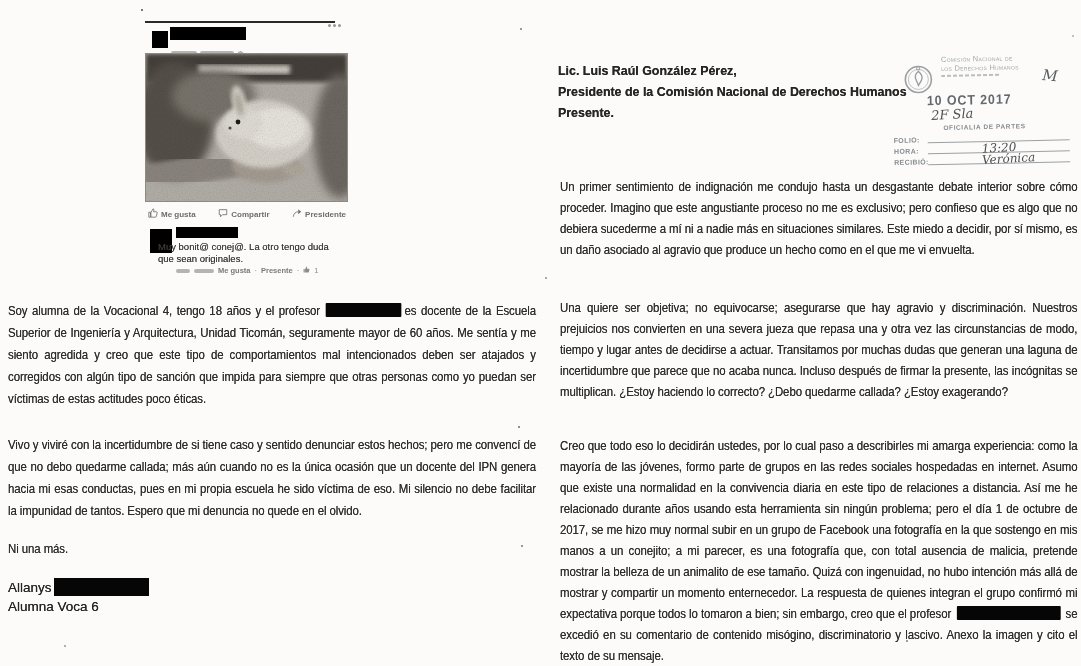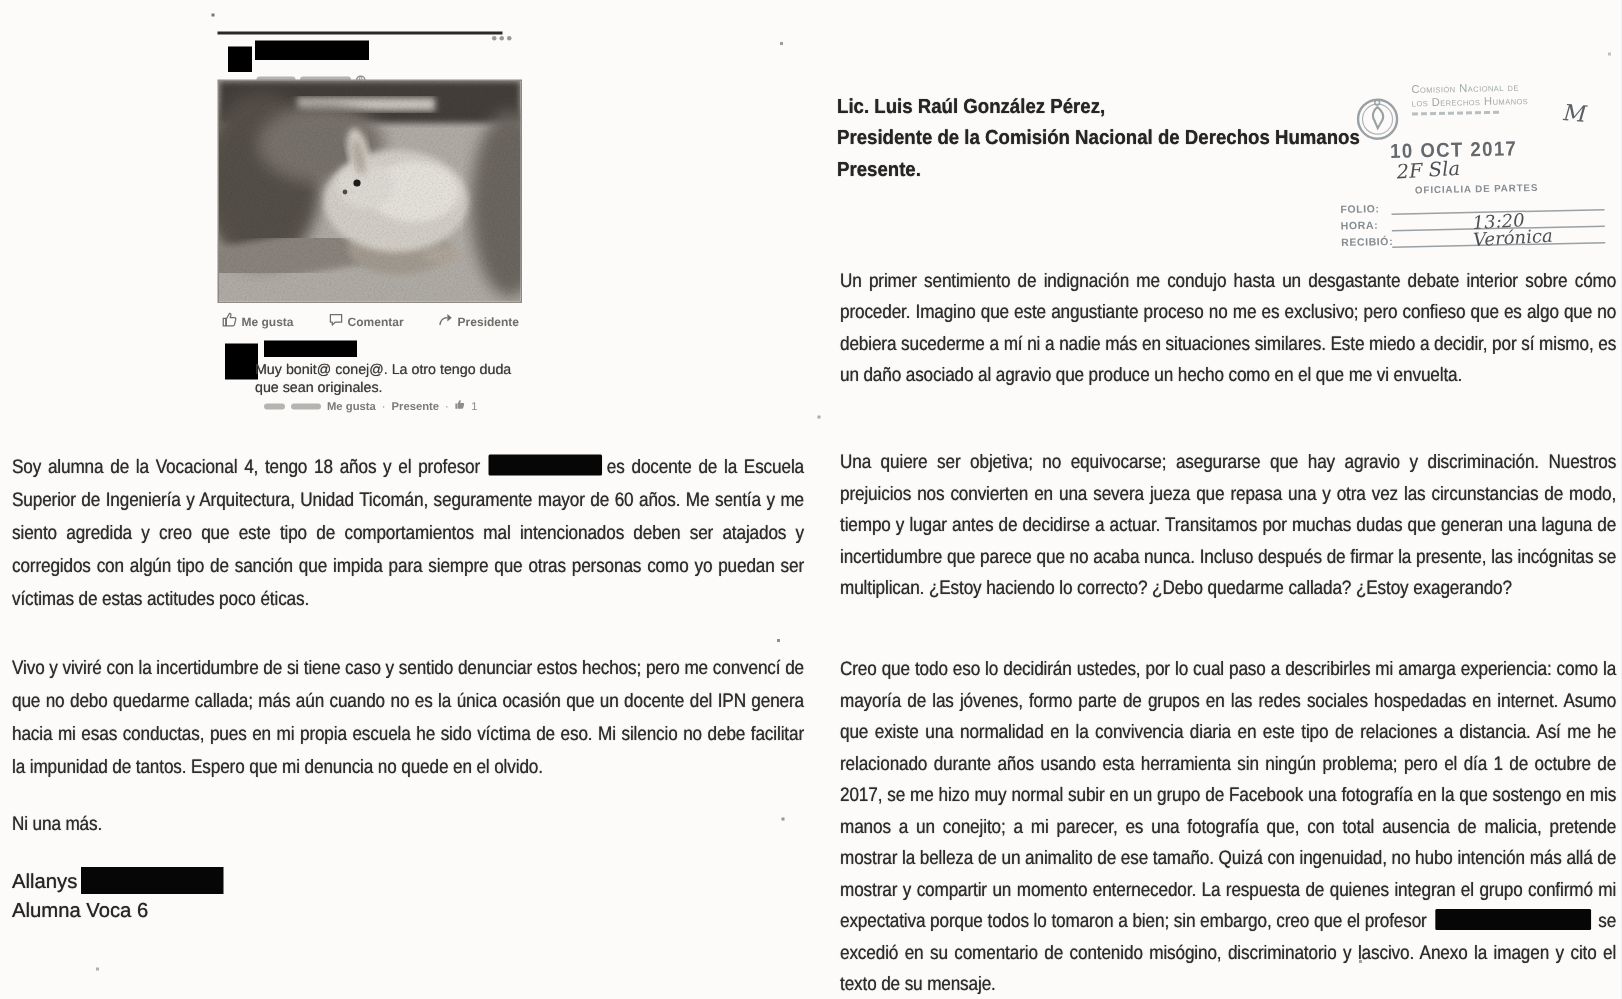--- a/index.html
+++ b/index.html
@@ -28,21 +28,21 @@
   .fb-meta{position:absolute;left:27px;top:26px;display:flex;align-items:center;gap:3px;}
   .meta-bit{height:4px;background:#b6b4b1;border-radius:2px;}
   .fb-options{position:absolute;left:184px;top:6px;display:flex;gap:2px;}
   .fb-options i{width:3px;height:3px;background:#9a9894;border-radius:50%;}
   .fb-photo{position:absolute;left:1px;top:35px;width:203px;height:149px;border:1px solid #8d8a84;box-sizing:border-box;}
   .fb-actions{position:absolute;left:4px;top:190px;width:198px;display:flex;justify-content:space-between;}
   .fb-action{display:flex;align-items:center;gap:3px;color:#6f6d6a;font-size:8px;font-weight:bold;}
   .fb-comment{position:absolute;left:2px;top:209px;width:204px;}
   .c-avatar{position:absolute;left:4px;top:2px;width:22px;height:24px;background:#000;}
   .c-name{position:absolute;left:30px;top:0;width:62px;height:11px;background:#000;}
-  .c-text{position:absolute;left:24px;top:14px;width:172px;font-size:9.5px;line-height:11.5px;color:#3c3a38;text-shadow:0 0 0.5px rgba(60,58,56,0.8);}
+  .c-text{position:absolute;left:12px;top:14px;width:172px;font-size:9.5px;line-height:11.5px;color:#3c3a38;text-shadow:0 0 0.5px rgba(60,58,56,0.8);}
   .c-meta{position:absolute;left:30px;top:39px;display:flex;align-items:center;gap:4px;font-size:7.5px;color:#8e8c89;white-space:nowrap;}
   .c-meta .strong{font-weight:bold;color:#7c7a77;}
   
   .signature{position:absolute;left:8px;top:578px;font-size:13.5px;font-weight:normal;line-height:19px;color:#262524;text-shadow:0 0 0.6px rgba(38,37,36,0.9);}
   .sig-bar{display:inline-block;width:95px;height:18px;background:#060606;vertical-align:-4px;margin-left:2px;}
   
   .addressee{position:absolute;left:558px;top:60px;width:440px;font-size:13.5px;font-weight:bold;line-height:21px;color:#262524;text-shadow:0 0 0.6px rgba(38,37,36,0.9);transform:scaleX(0.92);transform-origin:0 0;}
   
   .stamp{position:absolute;left:893px;top:46px;width:190px;height:126px;color:#8f979c;transform:rotate(-1.2deg);}
   .stamp-logo{position:absolute;left:10px;top:16px;}
@@ -131,21 +131,21 @@
               </svg>
           </span>
           <span>Me gusta</span>
         </span>
         <span class="fb-action">
           <span>
             <svg width="10" height="10" viewBox="0 0 12 12">
                 <path d="M1.5 2h9v6h-5L3 10.5V8H1.5z" fill="none" stroke="#6f6d6a" stroke-width="1" stroke-linejoin="round"></path>
               </svg>
           </span>
-          <span>Comentar</span>
+          <span>Compartir</span>
         </span>
         <span class="fb-action">
           <span>
             <svg width="10" height="10" viewBox="0 0 12 12">
                 <path d="M1.5 10.5c.5-4 3-6 6-6" fill="none" stroke="#6f6d6a" stroke-width="1"></path>
                 <path d="M7.5 1.5 11 4.5 7.5 7.5z" fill="#6f6d6a"></path>
               </svg>
           </span>
           <span>Presidente</span>
         </span>

